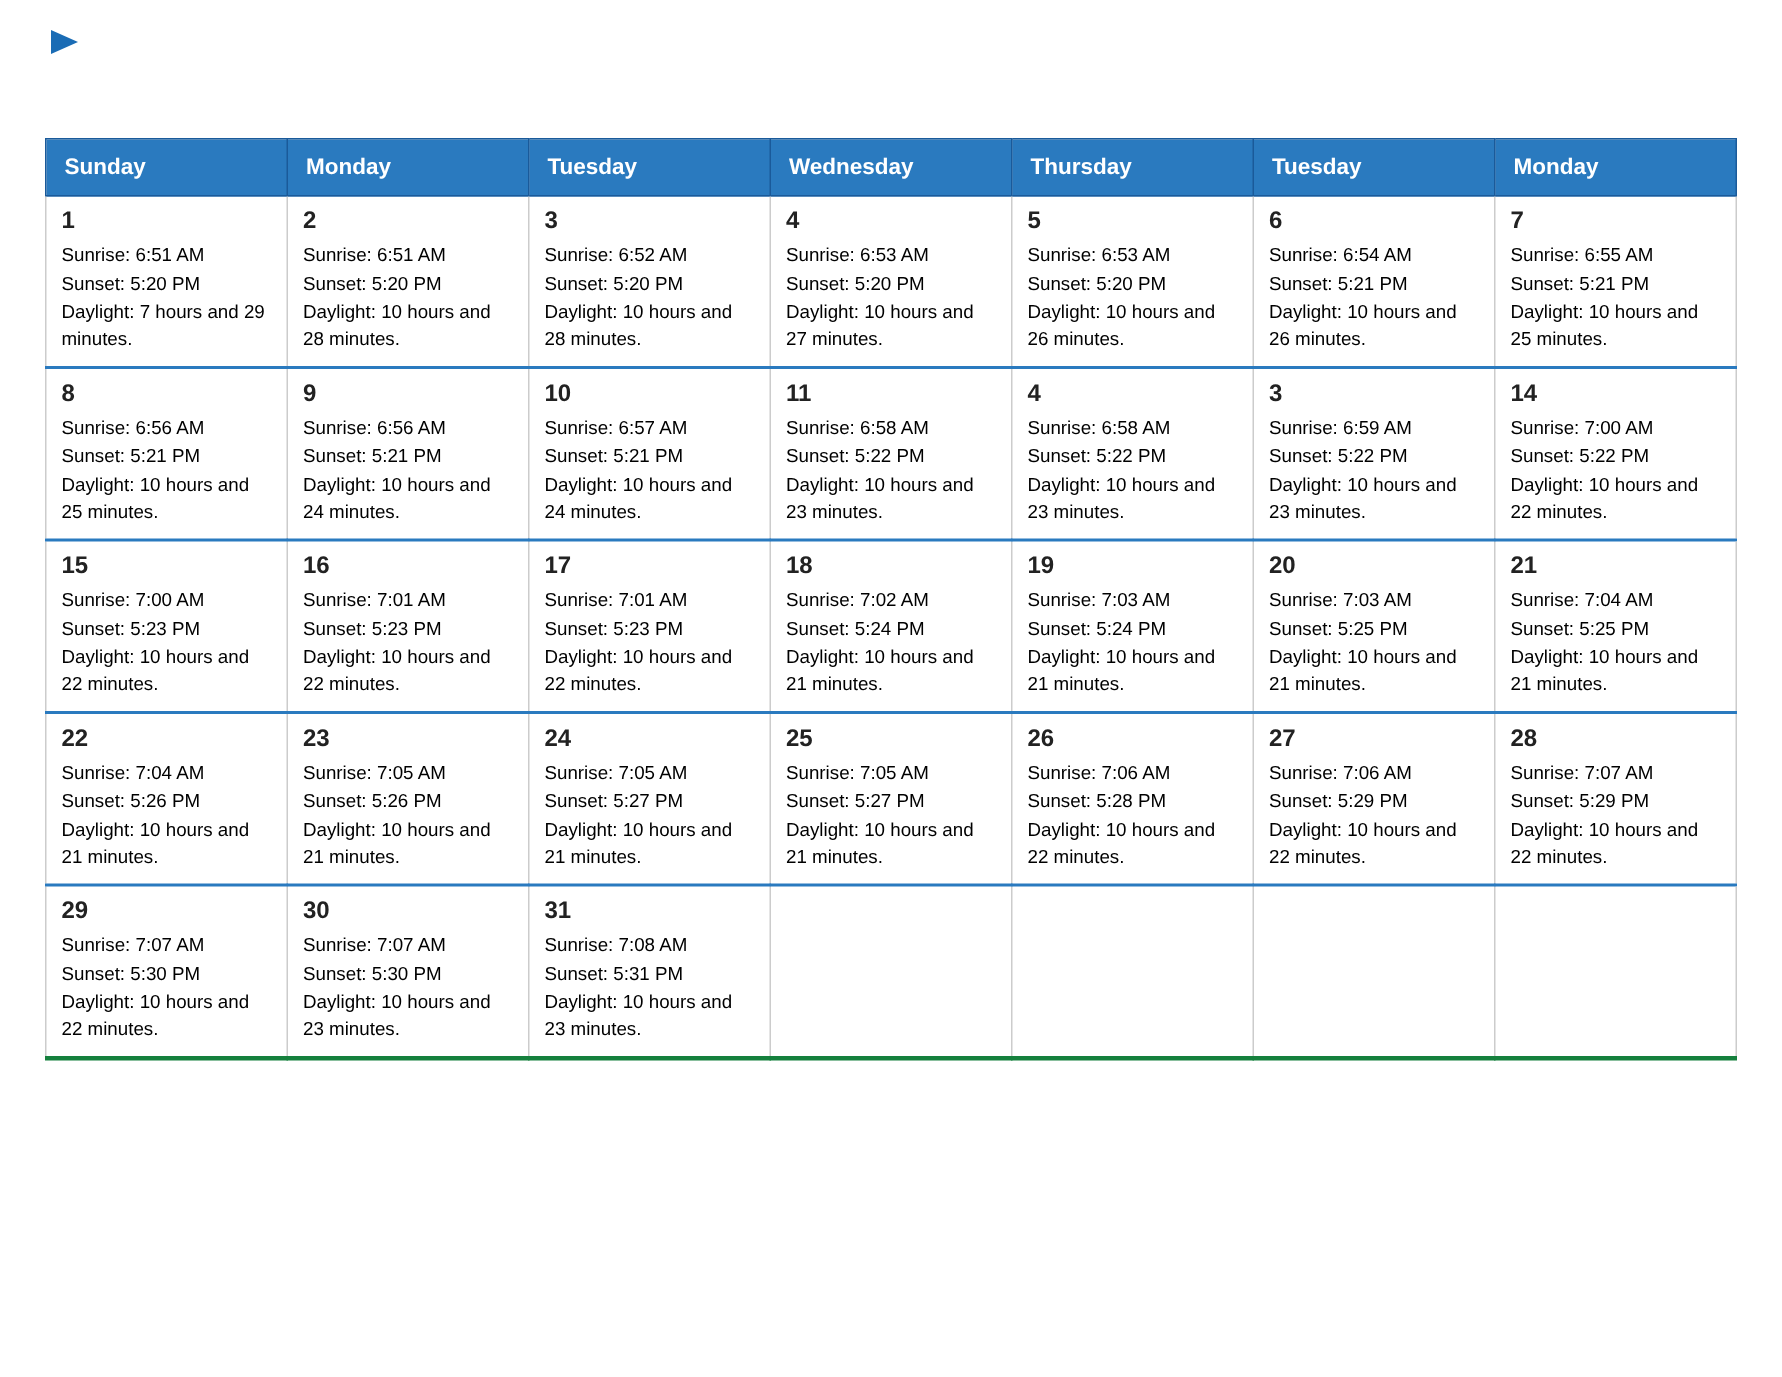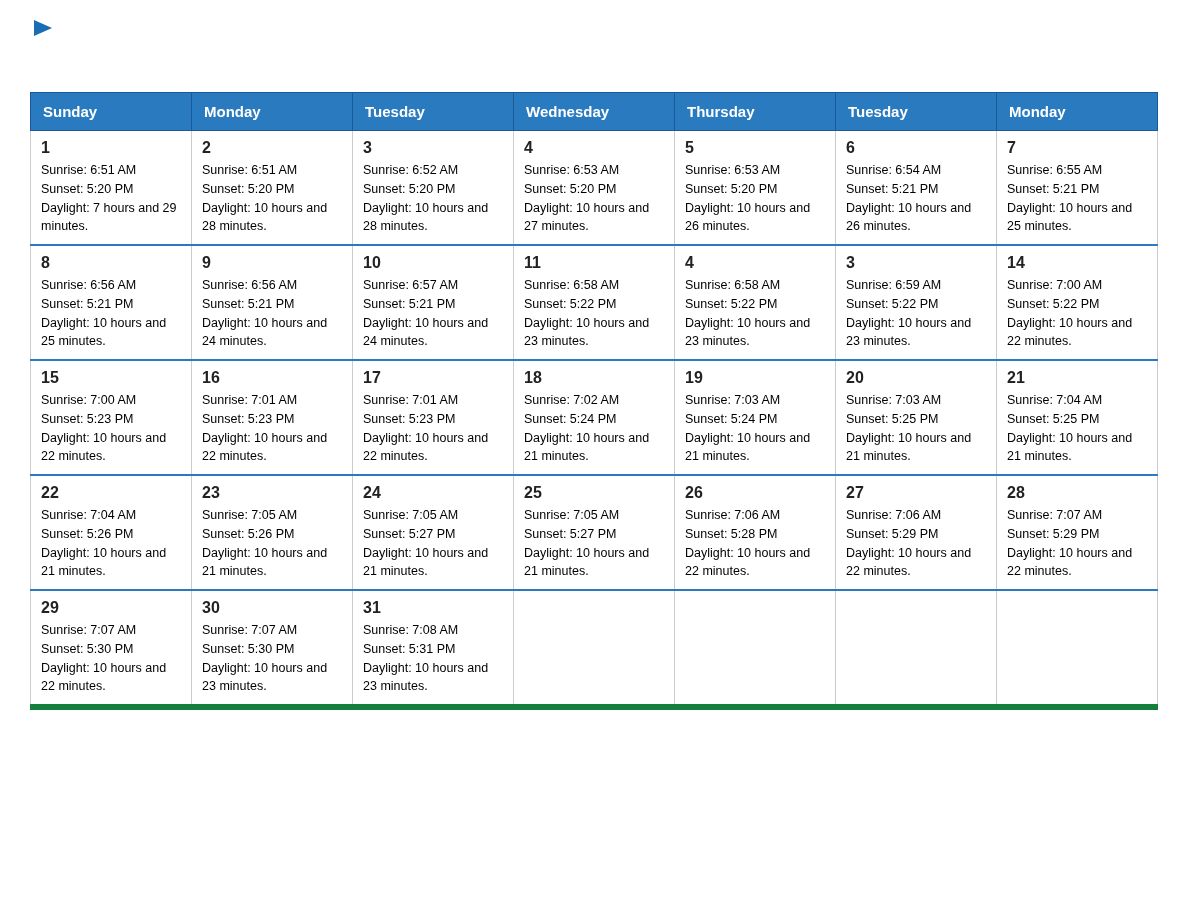--- a/index.html
+++ b/index.html
@@ -72,21 +72,21 @@
     }
     .day-info {
       font-size: 12.5px;
       line-height: 1.5;
       color: #000000;
     }
     .calendar tbody tr {
       border-bottom: 2px solid #2a7abf;
     }
     .calendar tbody tr:last-child {
-      border-bottom: 6px solid #15803d;
+      border-bottom: 3px solid #15803d;
     }
     .empty-cell {
       background: #fff;
     }
     
     .logo-arrow {
       width: 22px;
       height: 20px;
       display: inline-block;
       margin-left: 2px;

